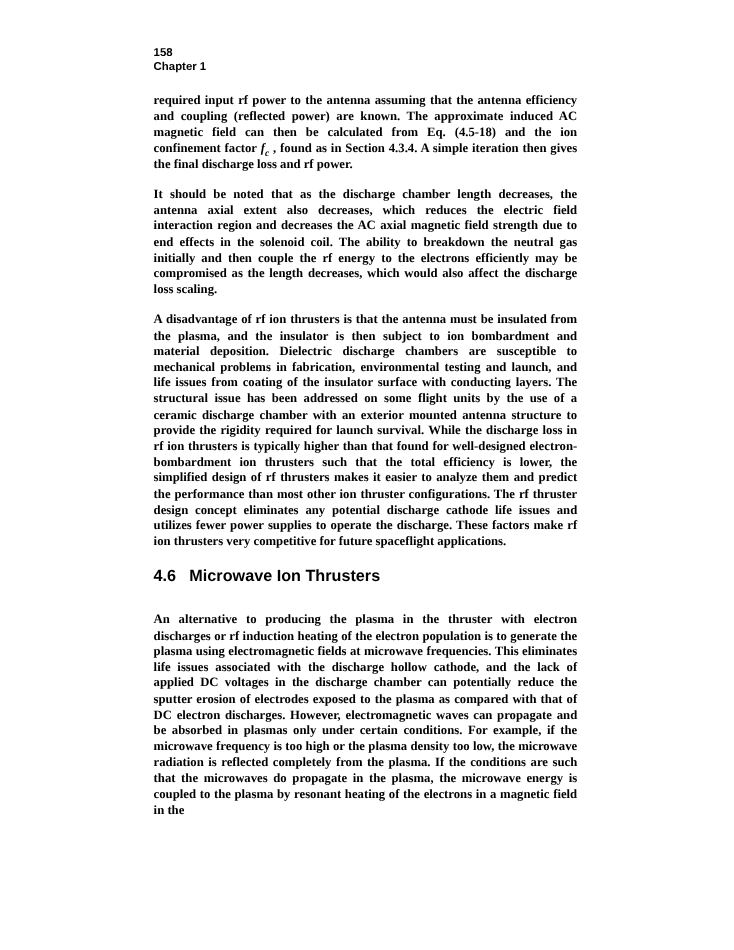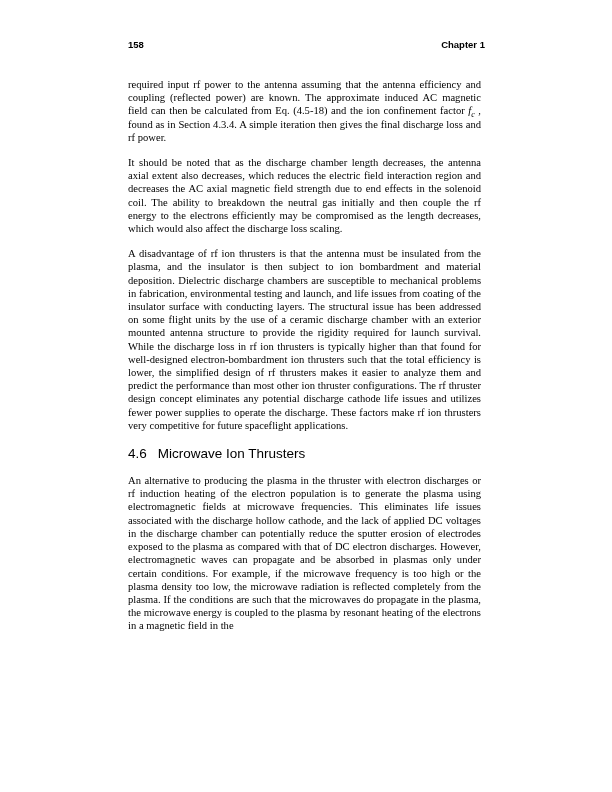--- a/index.html
+++ b/index.html
@@ -20,46 +20,48 @@
     position: absolute;
     top: 39px;
     left: 128px;
     width: 357px;
     display: flex;
     justify-content: space-between;
     font-family: "Liberation Sans", sans-serif;
     font-weight: bold;
     font-size: 9.5px;
     line-height: 11px;
+    flex-direction: column;
   }
   .page-body {
     position: absolute;
     top: 78px;
     left: 128px;
     width: 357px;
   }
   .para {
     margin: 0 4px 12px 0;
     font-size: 10.6px;
     line-height: 13.2px;
     text-align: justify;
     text-justify: inter-word;
+    font-weight: bold;
   }
   .math-var {
     font-style: italic;
   }
   .math-var sub {
     font-size: 8px;
     line-height: 0;
   }
   .section-heading {
     font-family: "Liberation Sans", sans-serif;
     font-size: 13.5px;
-    font-weight: normal;
-    margin: 14px 0 12px 0;
+    font-weight: bold;
+    margin: 14px 0 22px 0;
     line-height: 16px;
   }
   .sec-num {
     margin-right: 11px;
   }
 </style>
 </head>
 <body>
 
 <div class="page">

